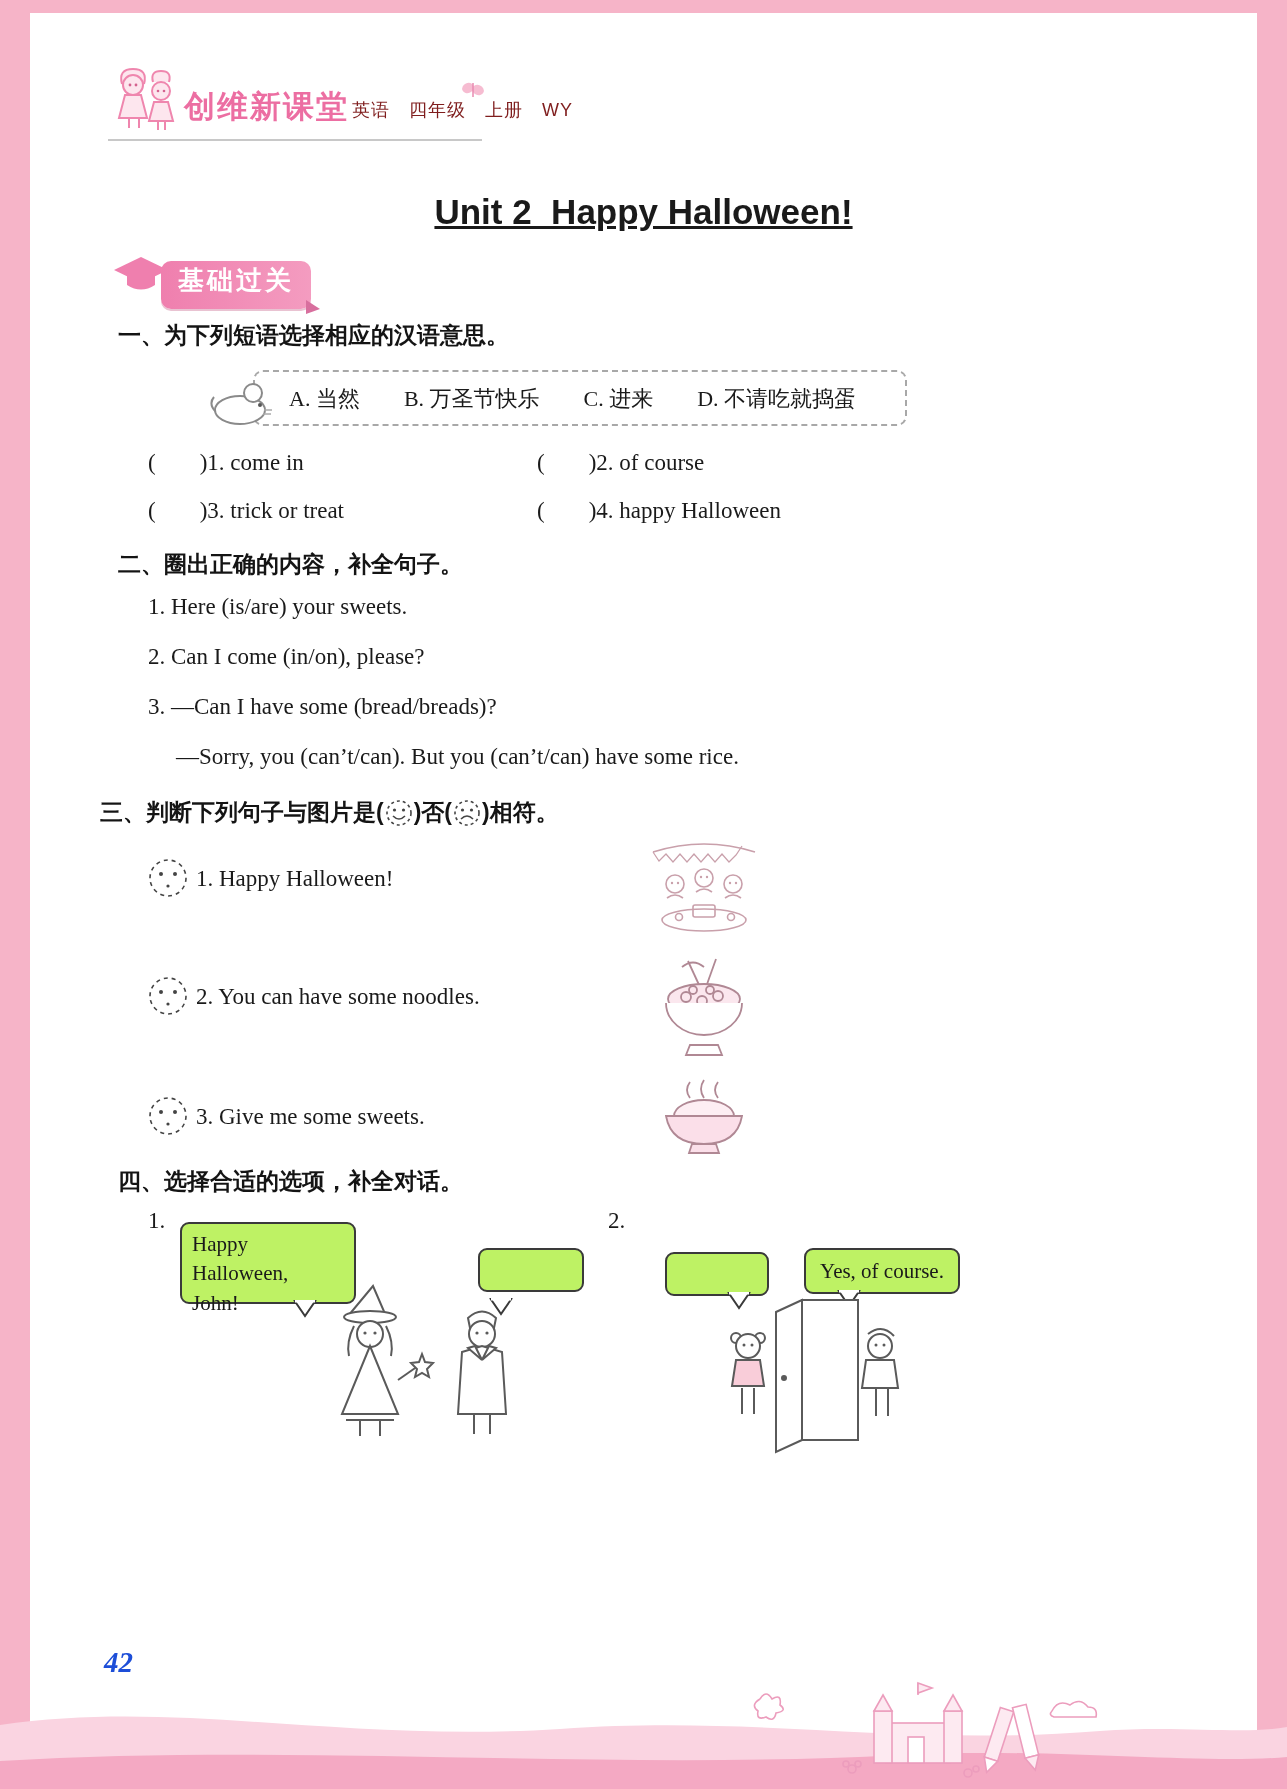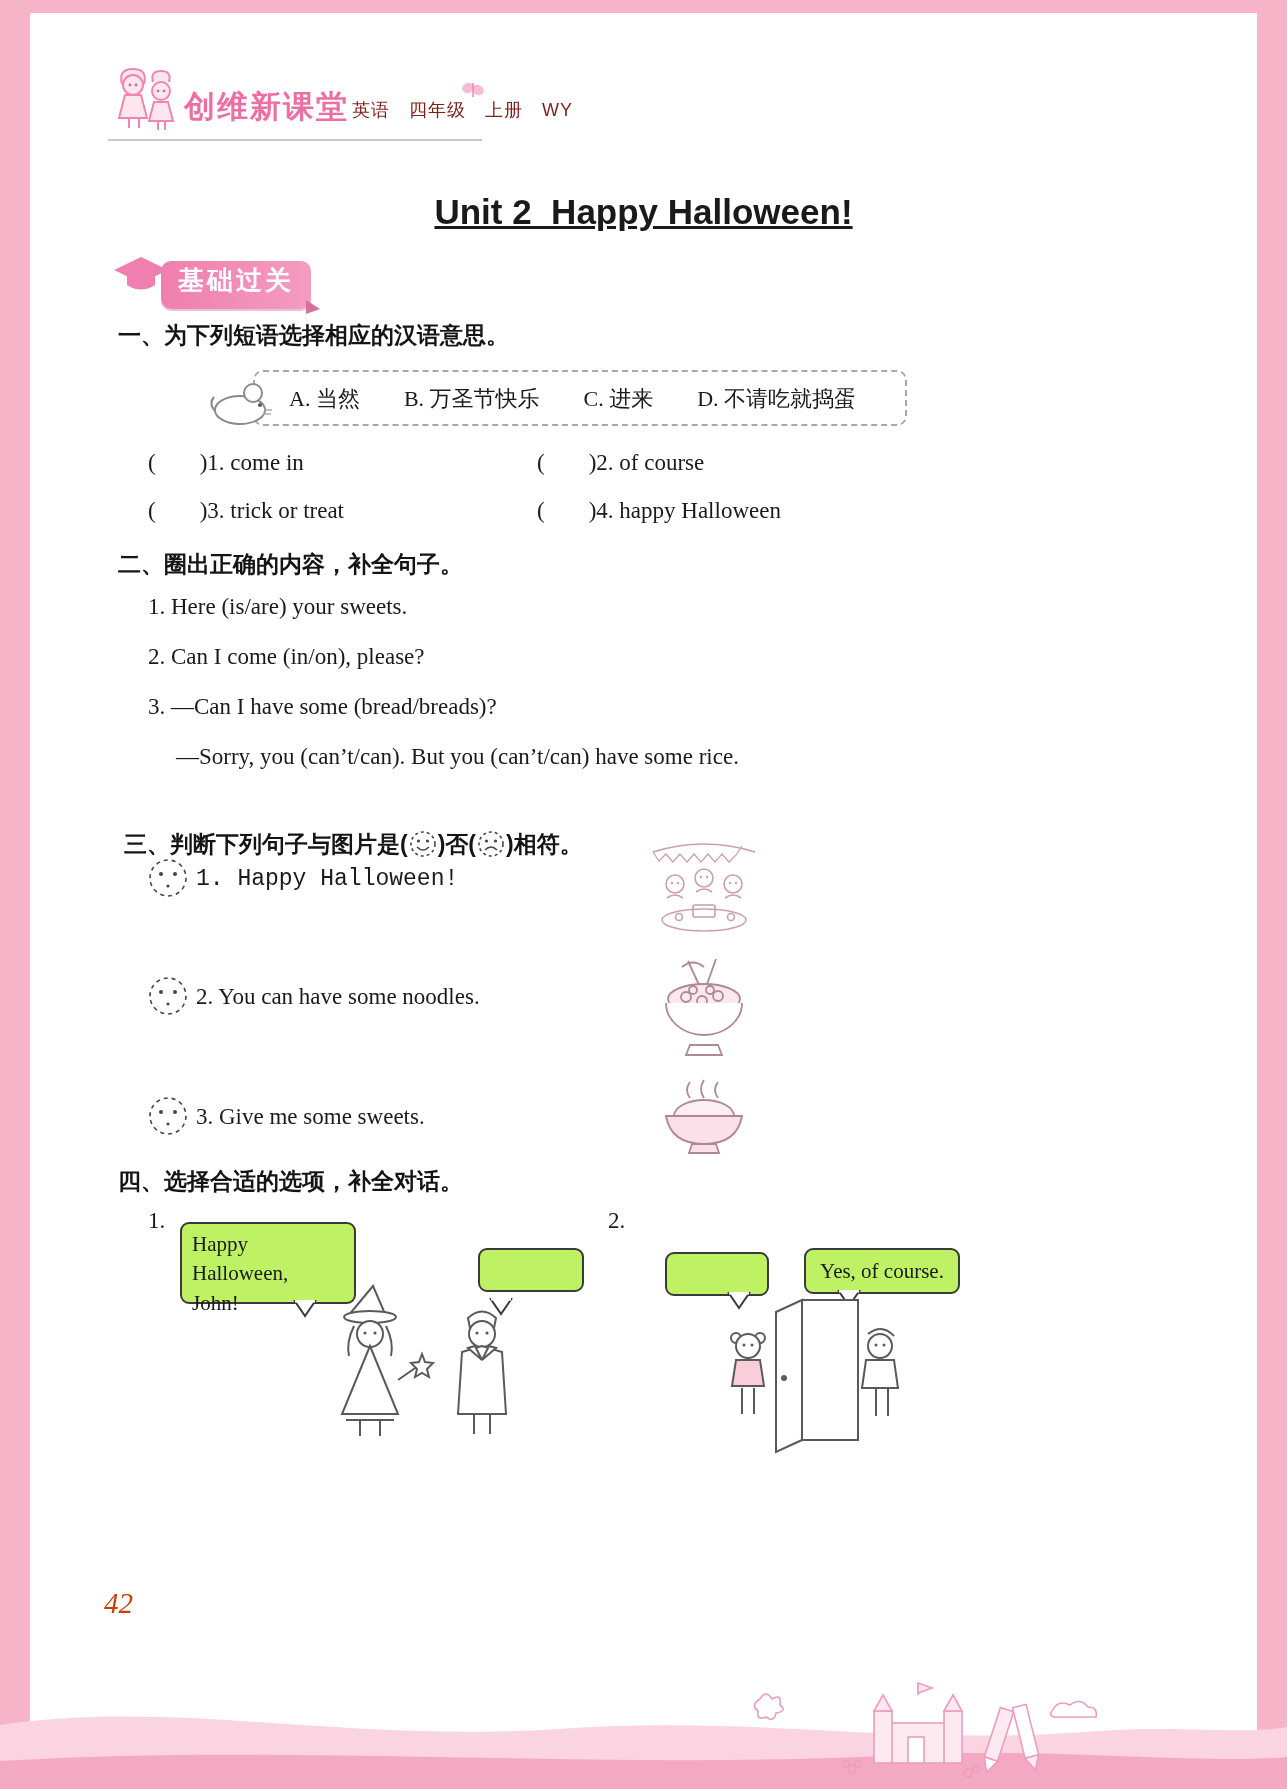--- a/index.html
+++ b/index.html
@@ -24,51 +24,51 @@
   
   .ribbon{left:161px;top:261px;width:150px;height:48px;background:linear-gradient(90deg,#ef7fae,#f49cc0);
           border-radius:10px;color:#fff;font-weight:bold;font-size:26px;line-height:38px;text-align:center;
           letter-spacing:3px;box-shadow:0 2px 0 #e9c3d2;}
   .ribbon::after{content:"";position:absolute;right:-9px;bottom:-5px;width:0;height:0;
           border-left:14px solid #d86f9e;border-top:9px solid transparent;border-bottom:5px solid transparent;}
 
   .h{font-weight:bold;font-size:23px;color:#141414;}
   .h1{left:118px;top:320px;}
   .h2{left:118px;top:549px;}
-  .h3{left:124px;top:797px;display:flex;align-items:flex-start;margin-top:32px;}
+  .h3{left:100px;top:797px;display:flex;align-items:center;}
   .h4{left:118px;top:1166px;}
 
   
   .opt-box{left:253px;top:370px;width:650px;height:52px;border:2px dashed #a8a8a8;border-radius:10px;background:#fff;}
   .opt-text{position:absolute;left:34px;top:12px;font-size:22px;white-space:pre;}
   .item{font-size:23px;}
   .pgap{display:inline-block;width:44px;}
   .i1{left:148px;top:450px;} .i2{left:537px;top:450px;}
   .i3{left:148px;top:498px;} .i4{left:537px;top:498px;}
 
   
   .s1{left:148px;top:594px;} .s2{left:148px;top:644px;}
   .s3{left:148px;top:694px;} .s4{left:176px;top:744px;}
 
   
   .face-slot{width:44px;height:44px;}
   .f1{left:146px;top:856px;} .f2{left:146px;top:974px;} .f3{left:146px;top:1094px;}
-  .t1{left:196px;top:866px;font-family:Liberation Mono, monospace;} .t2{left:196px;top:984px;} .t3{left:196px;top:1104px;}
+  .t1{left:196px;top:866px;} .t2{left:196px;top:984px;} .t3{left:196px;top:1104px;}
 
   
   .num{font-size:23px;}
   .n1{left:148px;top:1208px;} .n2{left:608px;top:1208px;}
   .bubble{border:2px solid #3a3a3a;border-radius:9px;background:#bef264;font-size:21px;}
   .b1{left:180px;top:1222px;width:152px;height:66px;padding:6px 10px;line-height:1.4;}
   .b2{left:478px;top:1248px;width:102px;height:40px;}
   .b3{left:665px;top:1252px;width:100px;height:40px;}
   .b4{left:804px;top:1248px;width:152px;height:42px;text-align:center;line-height:42px;}
   .tail{position:absolute;width:26px;height:18px;}
 
-  .pagenum{left:104px;top:1587px;font-weight:normal;font-style:italic;font-size:29px;color:#c2410c;}
+  .pagenum{left:104px;top:1646px;font-weight:bold;font-style:italic;font-size:29px;color:#1d4ed8;}
   .footer-art{left:0;bottom:0;}
 </style>
 </head>
 <body>
 
 <div class="page">
 
   <div class="edge-left"></div>
   <div class="edge-right"></div>
   <div class="edge-top"></div>

